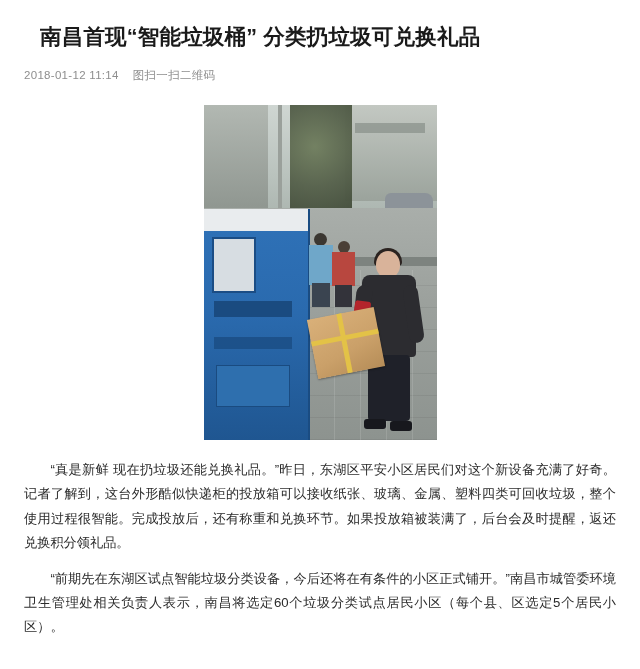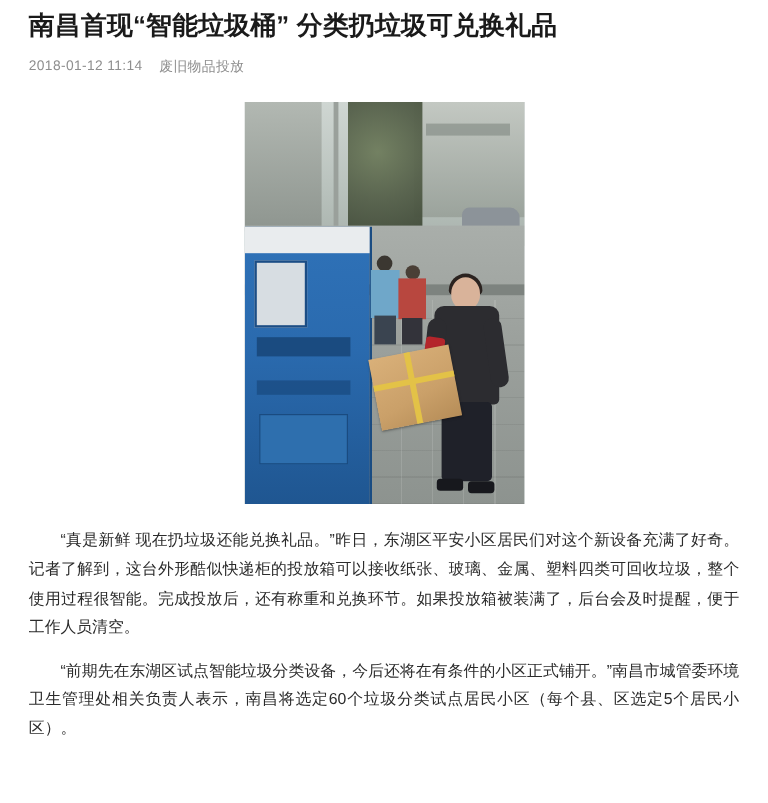--- a/index.html
+++ b/index.html
@@ -15,21 +15,21 @@
     overflow: hidden;
   }
   .page {
     width: 640px;
     height: 669px;
     position: relative;
     box-sizing: border-box;
     padding: 0 24px;
   }
   .headline {
-    margin: 0;
+    margin: 16px;
     padding-top: 8px;
     font-size: 21.5px;
     font-weight: bold;
     line-height: 1.3;
     color: #1a1a1a;
     letter-spacing: 0.2px;
   }
   .meta-row {
     margin-top: 12px;
     font-size: 11.5px;
@@ -173,21 +173,21 @@
 </style>
 </head>
 <body>
 
 <div class="page">
 
   <h1 class="headline">南昌首现“智能垃圾桶” 分类扔垃圾可兑换礼品</h1>
 
   <div class="meta-row">
     <span class="meta-date">2018-01-12 11:14</span>
-    <span class="meta-source">废旧物品投放</span>
+    <span class="meta-source">图扫一扫二维码</span>
   </div>
 
   <div class="figure">
     <div class="ph-sky"></div>
     <div class="ph-bldg-l"></div>
     <div class="ph-bldg-r"></div>
     <div class="ph-tree"></div>
     <div class="ph-pole"></div>
     <div class="ph-car"></div>
     <div class="ph-ground"></div>
@@ -217,17 +217,17 @@
         <span class="armR"></span>
       <span class="legs"></span>
         <span class="shoeL"></span>
         <span class="shoeR"></span>
     </div>
     <div class="ph-bag"></div>
     <div class="ph-box"></div>
   </div>
 
   <div class="body-copy">
-    <p class="para">“真是新鲜 现在扔垃圾还能兑换礼品。”昨日，东湖区平安小区居民们对这个新设备充满了好奇。记者了解到，这台外形酷似快递柜的投放箱可以接收纸张、玻璃、金属、塑料四类可回收垃圾，整个使用过程很智能。完成投放后，还有称重和兑换环节。如果投放箱被装满了，后台会及时提醒，便于工作人员清空。</p>
+    <p class="para">“真是新鲜 现在扔垃圾还能兑换礼品。”昨日，东湖区平安小区居民们对这个新设备充满了好奇。记者了解到，这台外形酷似快递柜的投放箱可以接收纸张、玻璃、金属、塑料四类可回收垃圾，整个使用过程很智能。完成投放后，还有称重和兑换环节。如果投放箱被装满了，后台会及时提醒，返还兑换积分领礼品。</p>
     <p class="para">“前期先在东湖区试点智能垃圾分类设备，今后还将在有条件的小区正式铺开。”南昌市城管委环境卫生管理处相关负责人表示，南昌将选定60个垃圾分类试点居民小区（每个县、区选定5个居民小区）。</p>
   </div>
 
 </div>
 
 </body></html>

